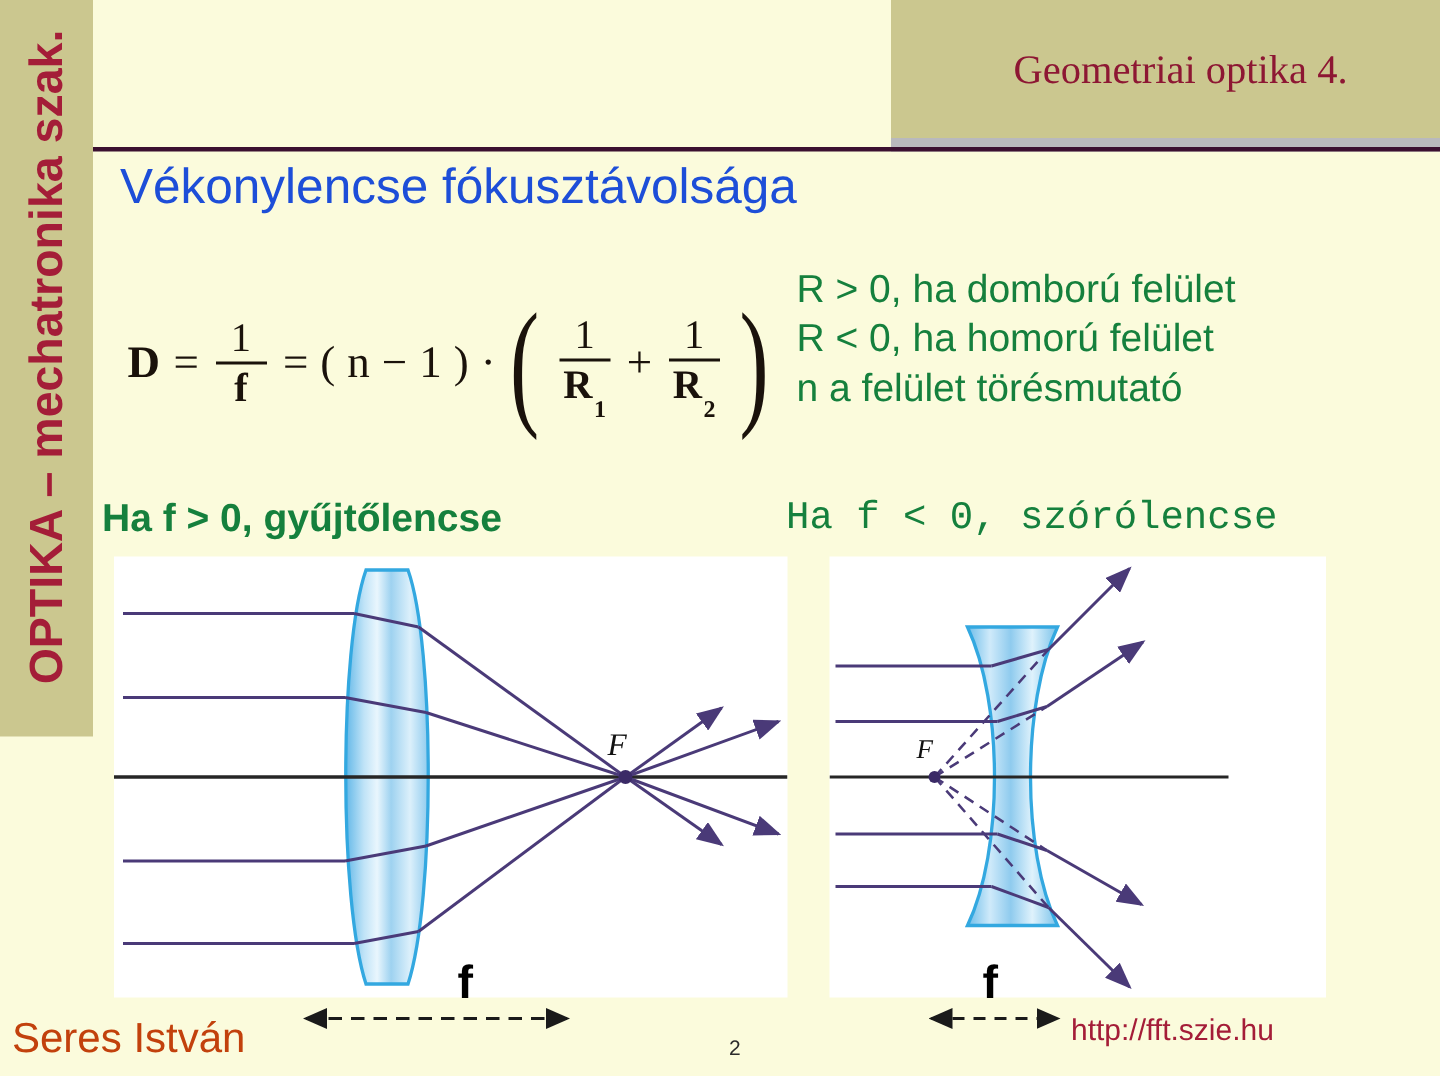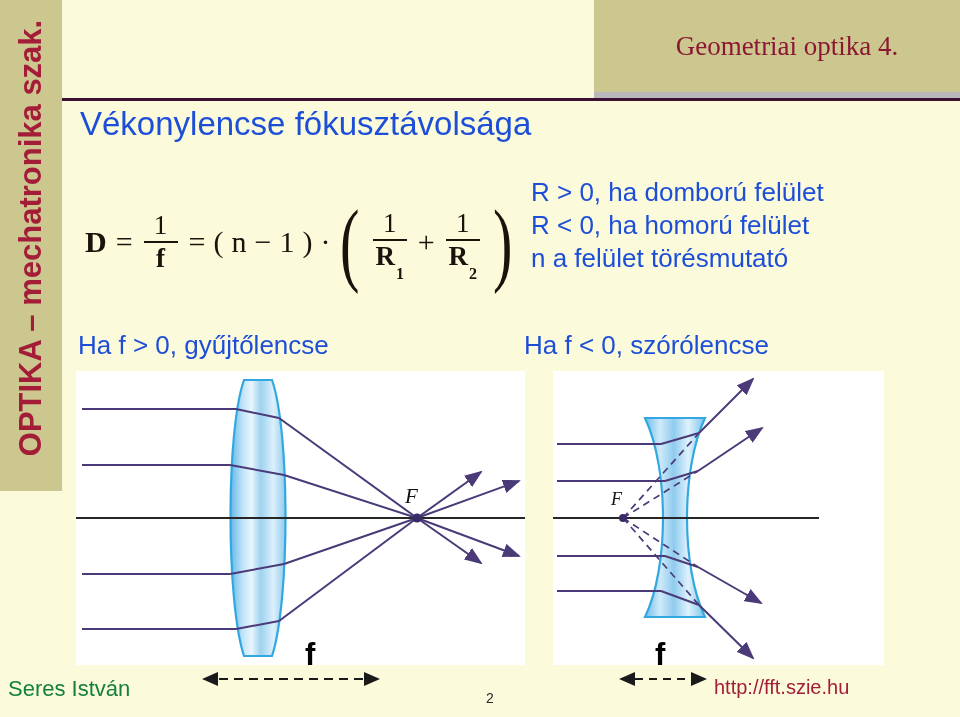--- a/index.html
+++ b/index.html
@@ -87,47 +87,47 @@
   .paren{
     font-size:94px;font-weight:300;line-height:0.74;
     font-family:"Liberation Serif", serif;
     transform:scaleX(0.62);
     display:inline-block;
     color:#1a120b;
   }
 
   
   .blue{
-    color:#1d4ed8;font-size:26px;white-space:nowrap;position:absolute;
+    color:#15803d;font-size:26px;white-space:nowrap;position:absolute;
     font-weight:normal;
   }
   .r-list{position:absolute;left:531px;top:176px;}
   .r-list .blue{position:relative;left:0;display:block;line-height:33px;}
-  .ha-left{left:78px;top:330px;}
-  .ha-right{left:524px;top:330px;}
+  .ha-left{left:68px;top:330px;font-weight:bold;}
+  .ha-right{left:524px;top:330px;font-family:Liberation Mono, monospace;}
 
   
   .panel{position:absolute;background:#ffffff;}
   #panel-left{left:76px;top:371px;width:449px;height:294px;}
   #panel-right{left:553px;top:371px;width:331px;height:294px;}
   .panel svg{display:block;width:100%;height:100%;}
 
   
   .f-label{
     position:absolute;color:#000;font-size:31px;font-weight:bold;
     font-family:"Liberation Sans", sans-serif;
   }
   #f-left{left:305px;top:637px;}
   #f-right{left:655px;top:637px;}
   .f-arrow{position:absolute;}
 
   
   .footer-name{
-    position:absolute;left:8px;top:676px;color:#15803d;
-    font-size:22px;white-space:nowrap;text-align:right;
+    position:absolute;left:8px;top:676px;color:#c2410c;
+    font-size:28px;white-space:nowrap;text-align:right;
   }
   .footer-url{
     position:absolute;left:714px;top:676px;color:#a41d38;
     font-size:20px;white-space:nowrap;
   }
   .footer-num{
     position:absolute;left:486px;top:690px;color:#2b2b2b;
     font-size:14px;
   }
 </style>

